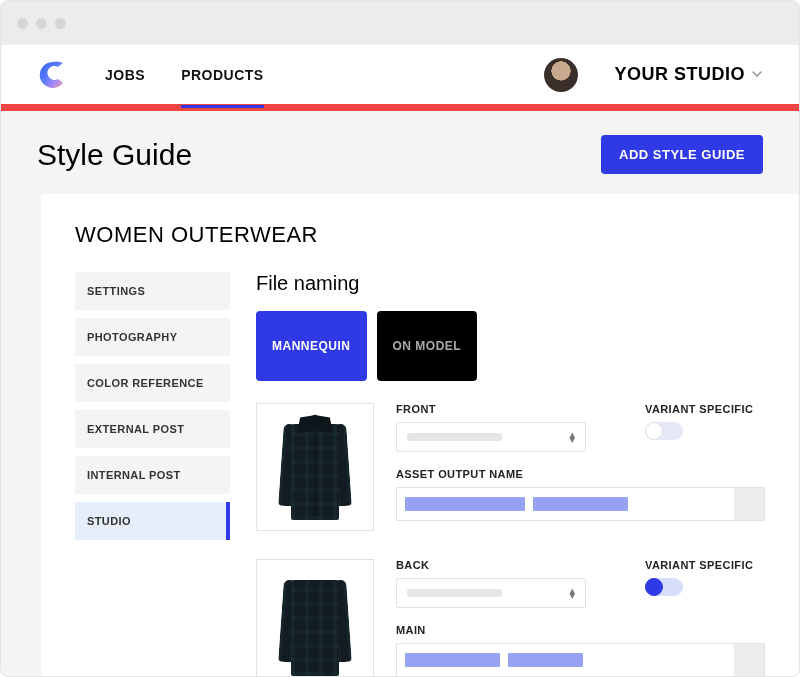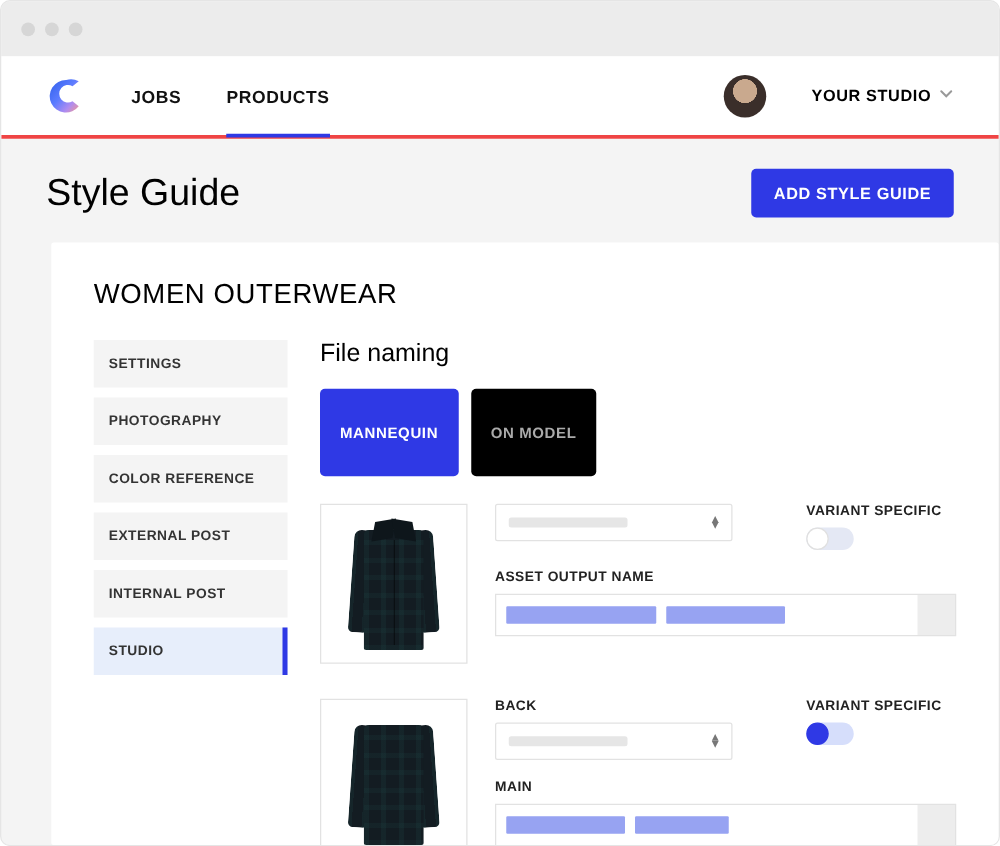--- a/index.html
+++ b/index.html
@@ -1,27 +1,27 @@
 <!DOCTYPE html>
 <html><head>
 <meta charset="utf-8">
 <style>
   * { box-sizing: border-box; margin: 0; padding: 0; }
   body { font-family: -apple-system, BlinkMacSystemFont, "Segoe UI", Arial, sans-serif; background: #fff; }
   .window { width: 800px; height: 677px; border: 1px solid #E5E5E5; border-radius: 8px; overflow: hidden; background: #F4F4F4; display: flex; flex-direction: column; }
   .titlebar { height: 44px; background: #ECECEC; display: flex; align-items: center; padding: 0 16px; gap: 8px; }
   .dot { width: 11px; height: 11px; border-radius: 50%; background: #D6D6D6; }
-  .topnav { height: 66px; background: #fff; border-bottom: 3px solid #ef4444; display: flex; align-items: center; padding: 0 36px; gap: 36px; }
+  .topnav { height: 66px; background: #fff; border-bottom: 7px solid #ef4444; display: flex; align-items: center; padding: 0 36px; gap: 36px; }
   .logo { width: 32px; height: 32px; }
   .nav-item { font-size: 14px; font-weight: 700; letter-spacing: 0.5px; color: #111; cursor: pointer; height: 66px; display: flex; align-items: center; border-bottom: 3px solid transparent; padding-top: 3px; }
   .nav-item.active { border-bottom-color: #2F39E5; color: #111; }
   .nav-item .chev { margin-left: 6px; }
   .nav-spacer { flex: 1; }
   .avatar { width: 34px; height: 34px; border-radius: 50%; background: radial-gradient(circle at 50% 38%, #C9A98E 0 35%, #3A2E2A 36% 100%); }
-  .studio { font-size: 13px; font-weight: 700; letter-spacing: 0.5px; display: flex; align-items: flex-end; cursor: pointer; }
+  .studio { font-size: 18px; font-weight: 700; letter-spacing: 0.5px; display: flex; align-items: flex-end; cursor: pointer; }
   .studio .chev { margin-left: 6px; }
 
   .page-header { display: flex; align-items: center; justify-content: space-between; padding: 24px 36px 20px 36px; }
   .page-title { font-size: 30px; font-weight: 400; color: #000000; }
   .primary-btn { background: #2F39E5; color: #fff; border: none; border-radius: 4px; padding: 12px 18px; font-size: 13px; font-weight: 700; letter-spacing: 0.5px; cursor: pointer; }
 
   .card { background: #fff; margin: 0 0 0 40px; border-radius: 2px; padding: 28px 34px 0 34px; flex: 1; overflow: hidden; }
   .card-title { font-size: 22px; font-weight: 400; letter-spacing: 0.5px; margin-bottom: 24px; }
   .card-body { display: flex; gap: 26px; }
 
@@ -143,20 +143,21 @@
                 <div class="coat-sleeve-r"></div>
               <div class="coat-body"></div>
               <div class="coat-collar-l"></div>
                 <div class="coat-collar-r"></div>
               <div class="coat-seam"></div>
             </div>
           </div>
           <div class="fields">
             <div class="field-top">
               <div class="field-col">
+                <div class="field-label">FRONT</div>
                 <div class="select">
                   <div class="skel"></div>
                   <div class="arrows">
                       <span>▴</span>
                       <span>▾</span>
                     </div>
                 </div>
               </div>
               <div class="variant-col">
                 <div class="field-label">VARIANT SPECIFIC</div>

